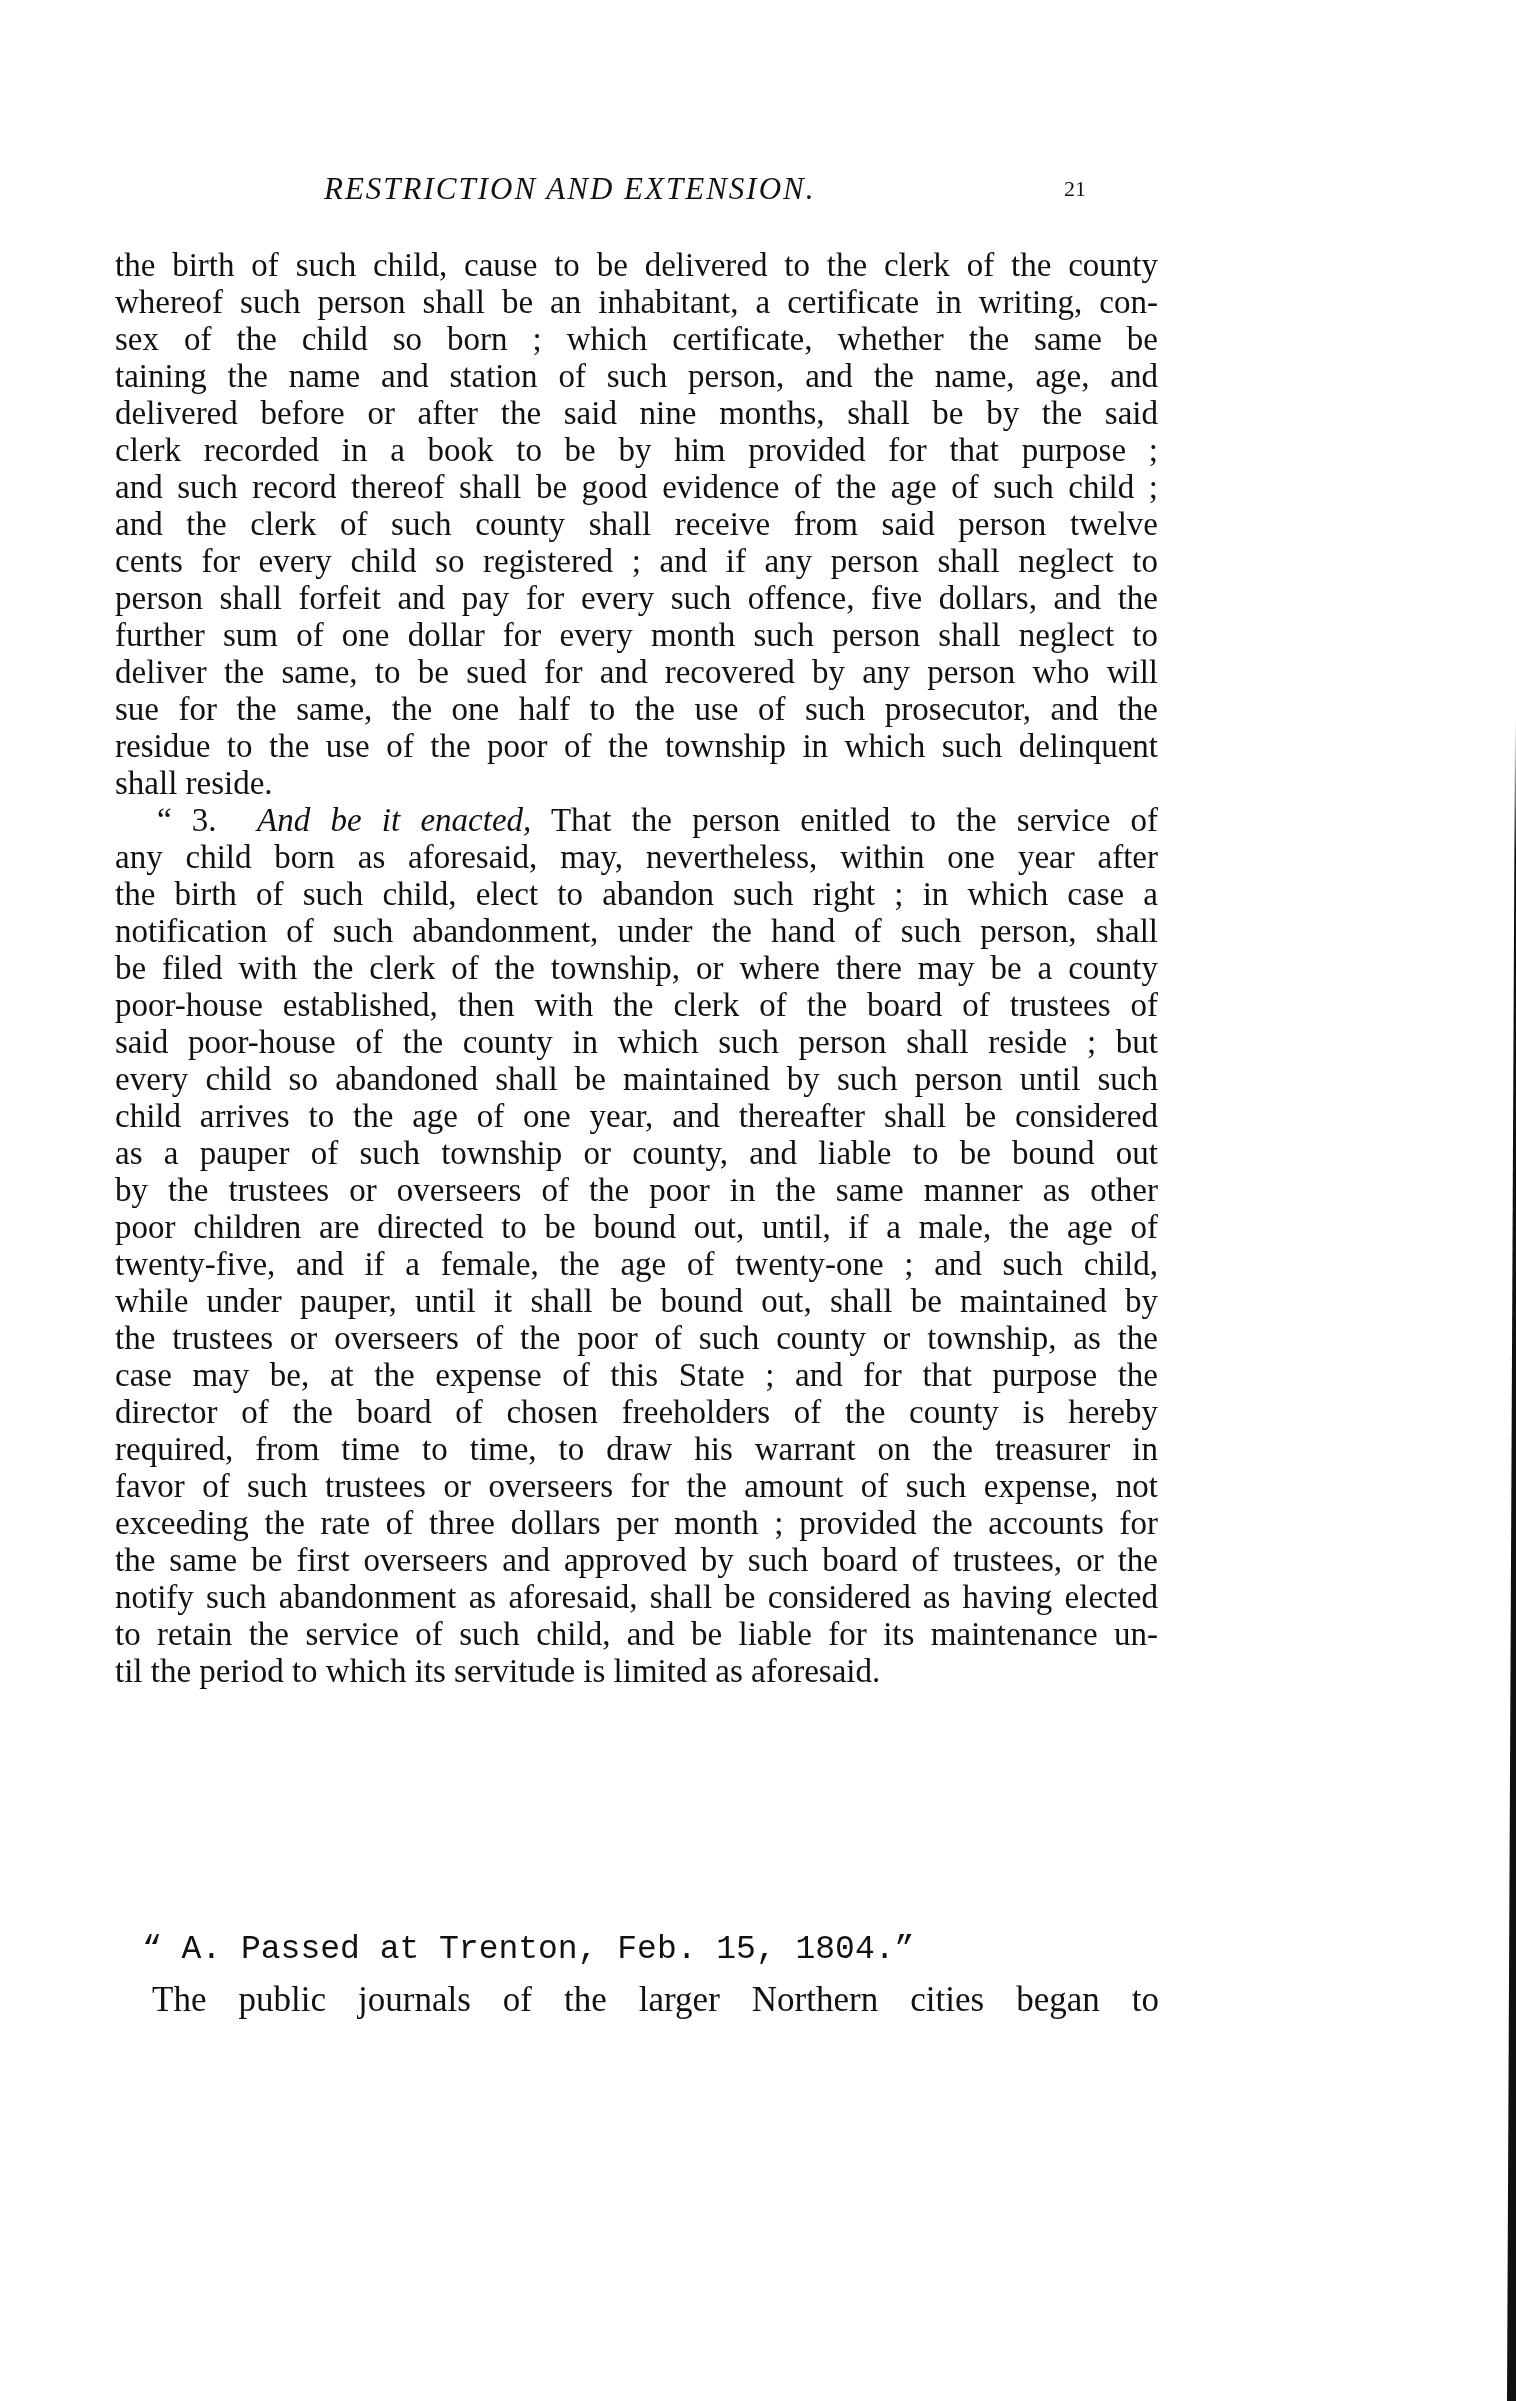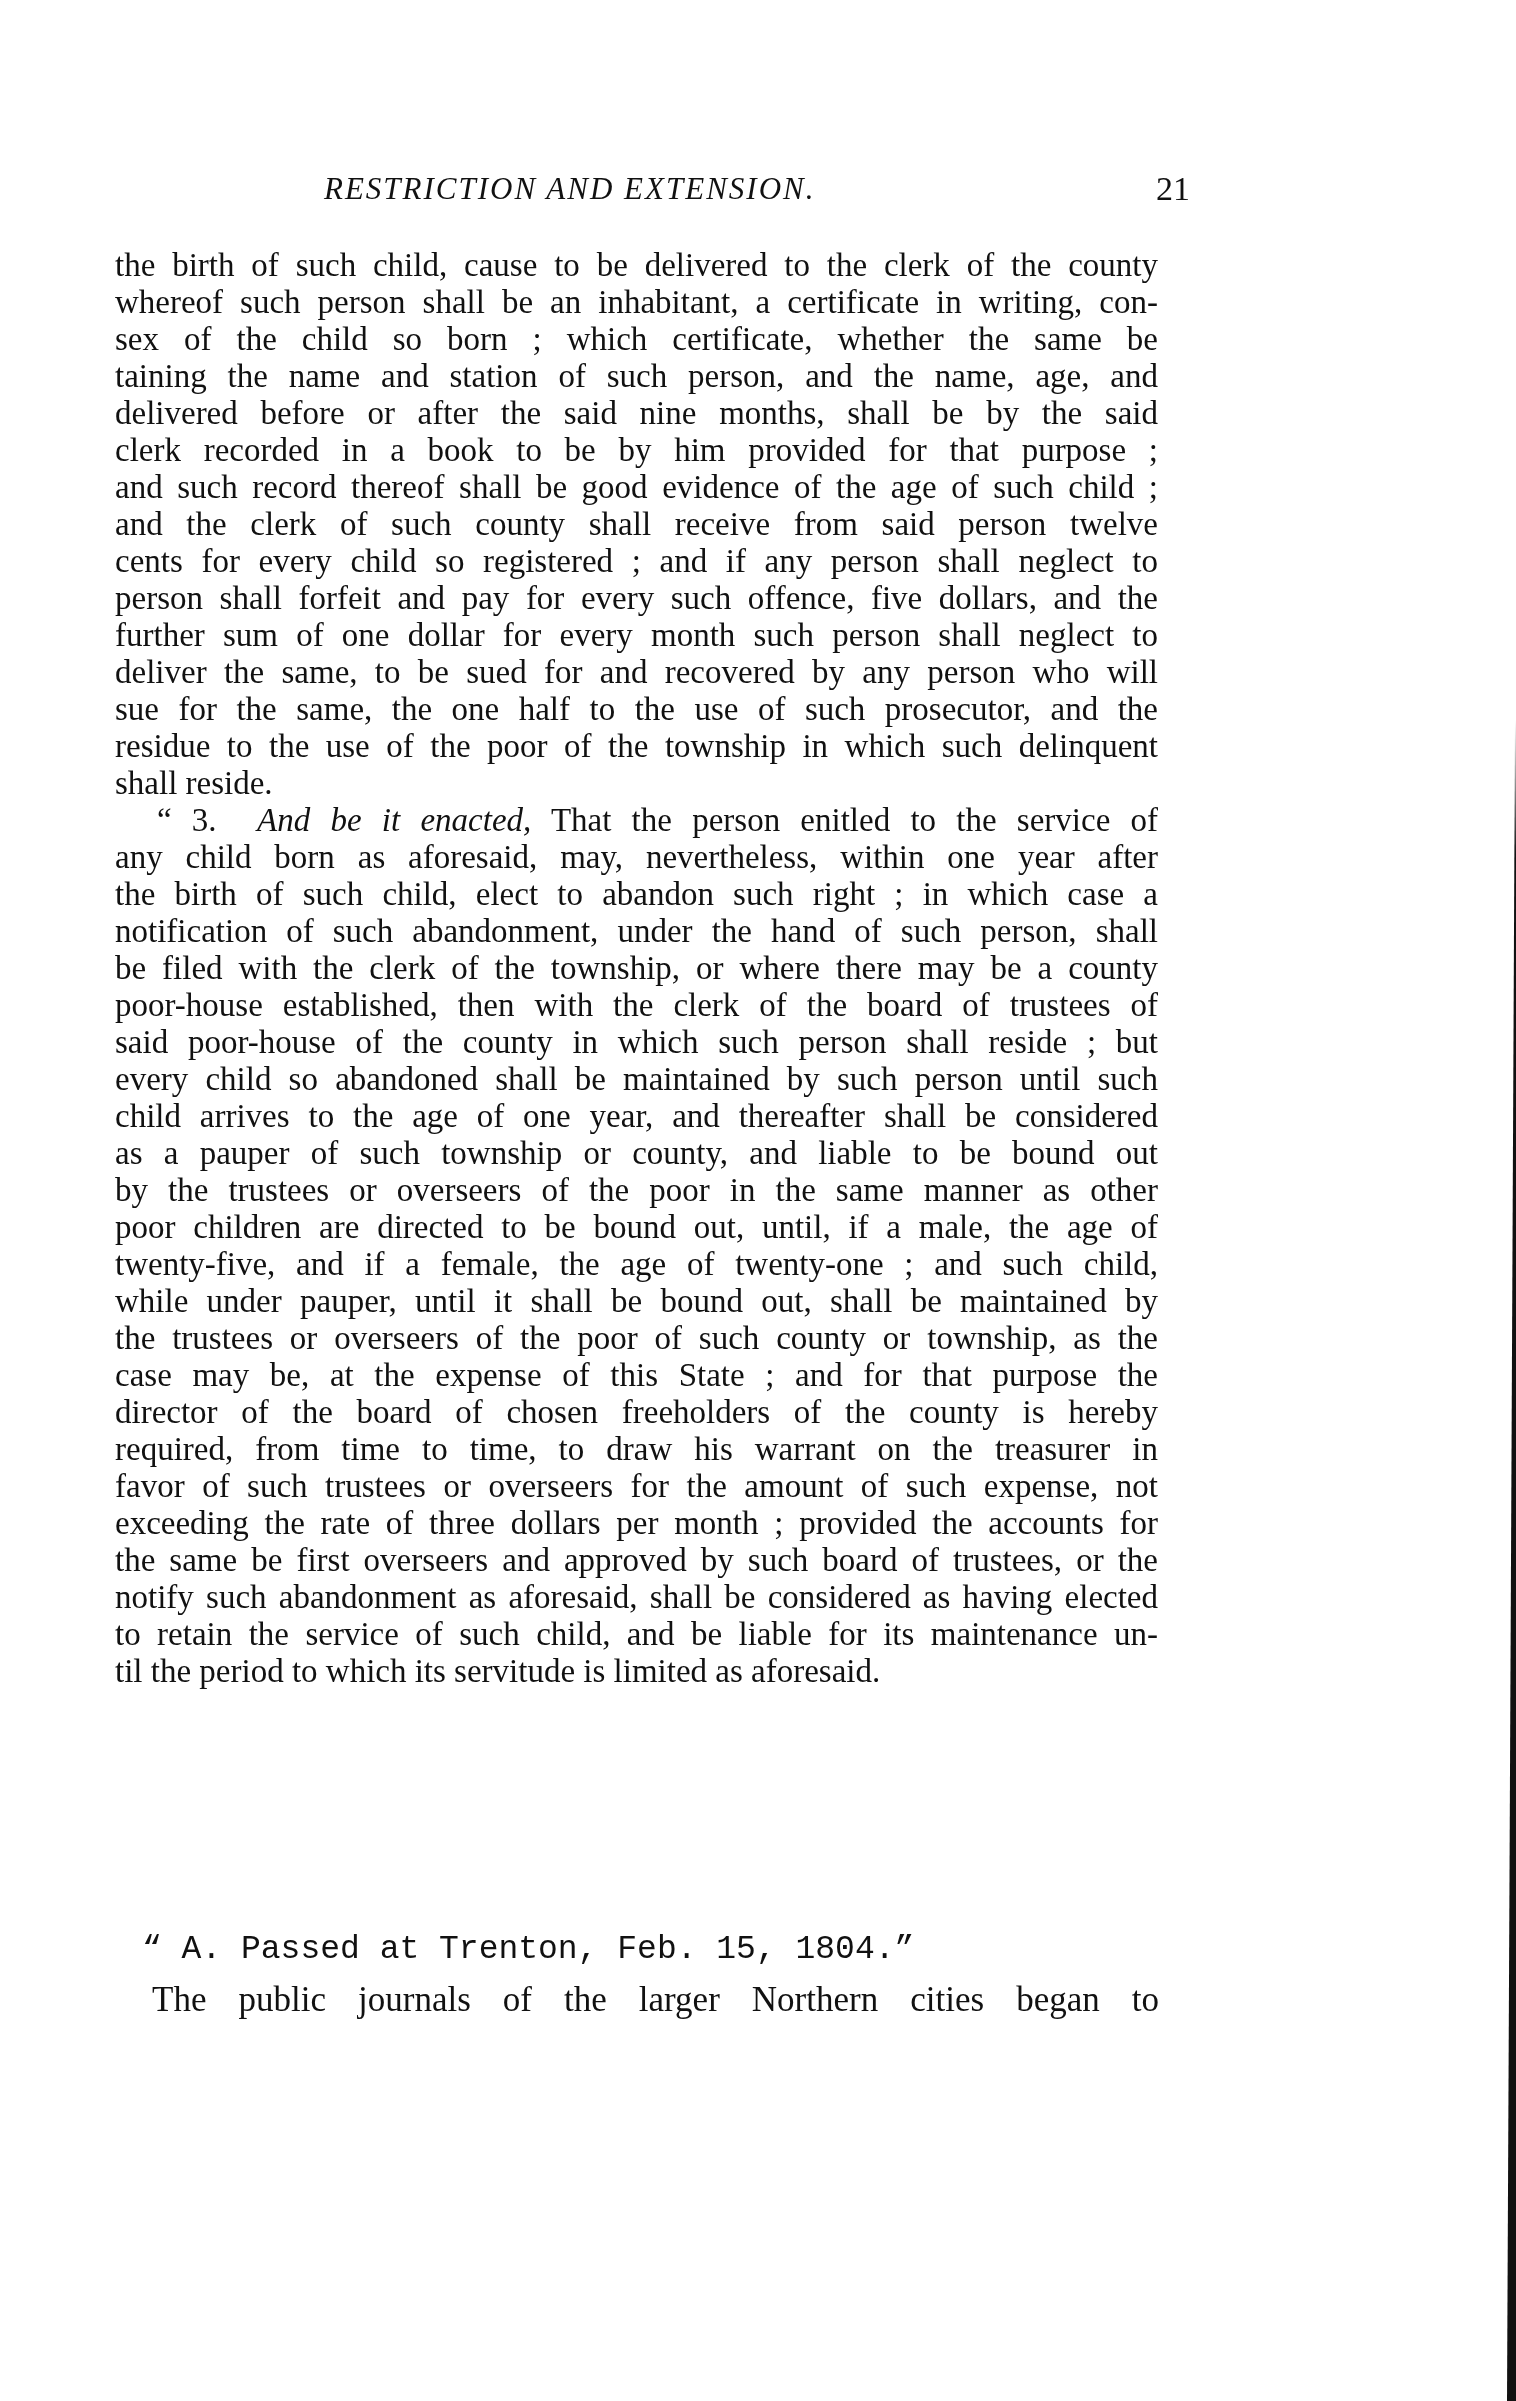--- a/index.html
+++ b/index.html
@@ -4,22 +4,22 @@
 <style>
   html, body { margin: 0; padding: 0; background: #ffffff; }
   body { width: 1517px; height: 2401px; position: relative; overflow: hidden; }
   .page { position: absolute; left: 0; top: 0; width: 1517px; height: 2401px; background: #fff; color: #111; }
   .running-head {
     position: absolute; left: 310px; top: 169px;
     font-family: "Liberation Serif", serif; font-style: italic;
     font-size: 31px; letter-spacing: 2px; line-height: 39px; white-space: nowrap; margin-left: 14px;
   }
   .page-number {
-    position: absolute; left: 1156px; top: 169px;
-    font-family: "Liberation Serif", serif; font-size: 34px; line-height: 39px;
+    position: absolute; left: 1064px; top: 169px;
+    font-family: "Liberation Serif", serif; font-size: 22px; line-height: 39px;
   }
   .body {
     position: absolute; left: 115px; top: 247px; width: 1043px;
     font-family: "Liberation Serif", serif; font-size: 33px;
   }
   .line {
     display: block; height: 37px; line-height: 37px;
     text-align: justify; text-align-last: justify; white-space: nowrap;
   }
   .line.last { text-align-last: left; }

